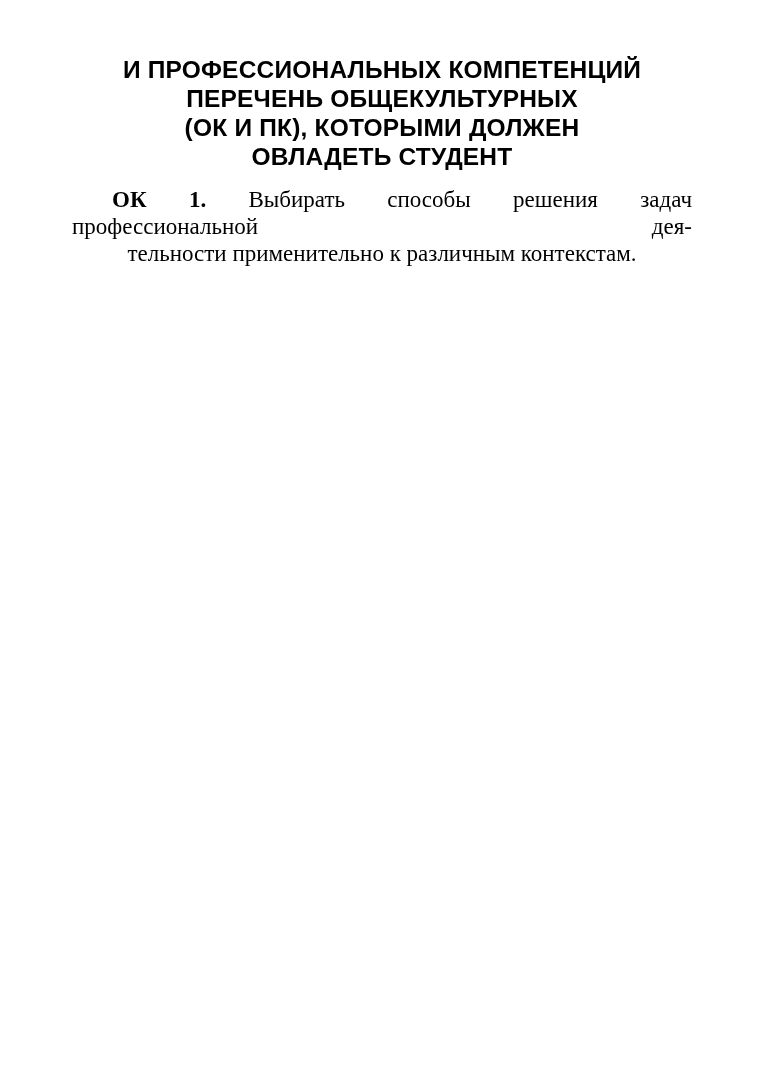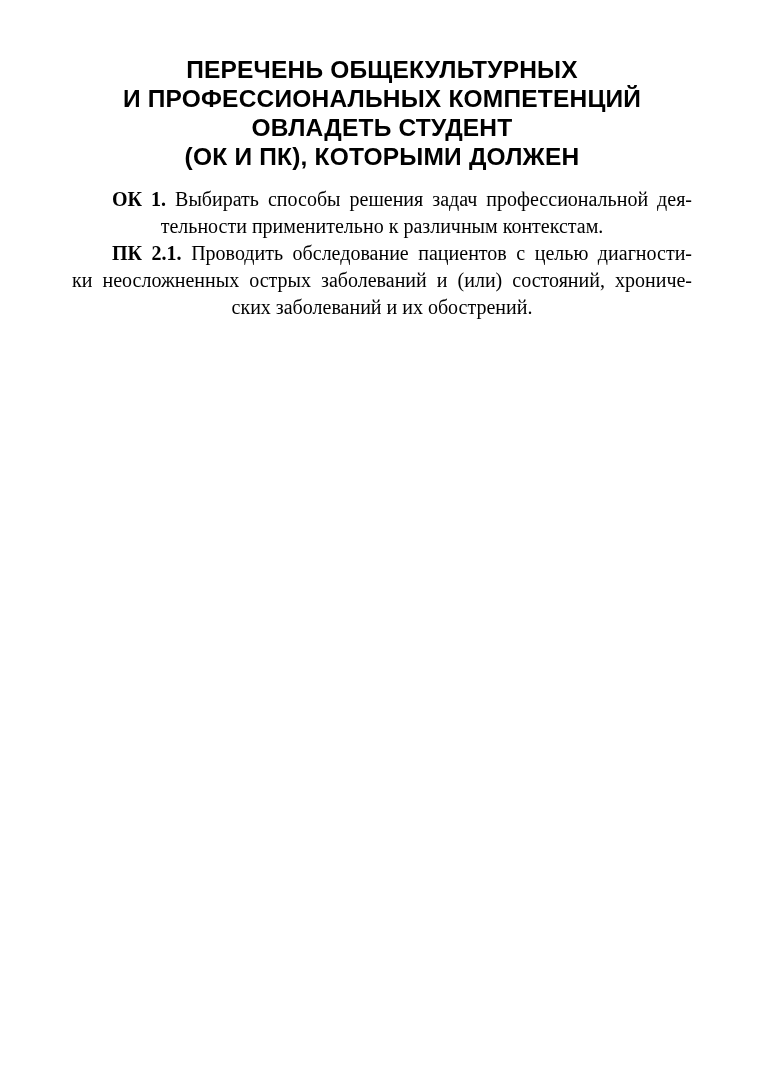--- a/index.html
+++ b/index.html
@@ -28,21 +28,21 @@
       font-size: 24.5px;
       line-height: 29px;
       color: #000000;
       letter-spacing: 0.2px;
     }
     .title .tline {
       display: block;
     }
     .body-text {
       font-family: "Liberation Serif", serif;
-      font-size: 20px;
+      font-size: 23px;
       line-height: 27px;
       color: #000000;
     }
     p.competency {
       margin: 0;
       padding: 0;
     }
     p.competency.first {
       margin-top: 15px;
     }
@@ -61,34 +61,29 @@
     .code {
       font-weight: 700;
     }
   </style>
 </head>
 <body>
 
 <div class="page">
 
   <h1 class="title">
+    <span class="tline">И ПРОФЕССИОНАЛЬНЫХ КОМПЕТЕНЦИЙ</span>
     <span class="tline">ПЕРЕЧЕНЬ ОБЩЕКУЛЬТУРНЫХ</span>
-    <span class="tline">И ПРОФЕССИОНАЛЬНЫХ КОМПЕТЕНЦИЙ</span>
+    <span class="tline">(ОК И ПК), КОТОРЫМИ ДОЛЖЕН</span>
     <span class="tline">ОВЛАДЕТЬ СТУДЕНТ</span>
-    <span class="tline">(ОК И ПК), КОТОРЫМИ ДОЛЖЕН</span>
   </h1>
 
   <div class="body-text">
 
     <p class="competency first">
       <span class="ln jf ind"><b class="code">ОК 1.</b> <span>Выбирать способы решения задач профессиональной дея-</span></span>
       <span class="ln">тельности применительно к различным контекстам.</span>
     </p>
 
-    <p class="competency">
-      <span class="ln jf ind"><b class="code">ПК 2.1.</b> <span>Проводить обследование пациентов с целью диагности-</span></span>
-      <span class="ln jf">ки неосложненных острых заболеваний и (или) состояний, хрониче-</span>
-      <span class="ln">ских заболеваний и их обострений.</span>
-    </p>
 
   </div>
 
 </div>
 
 </body></html>

